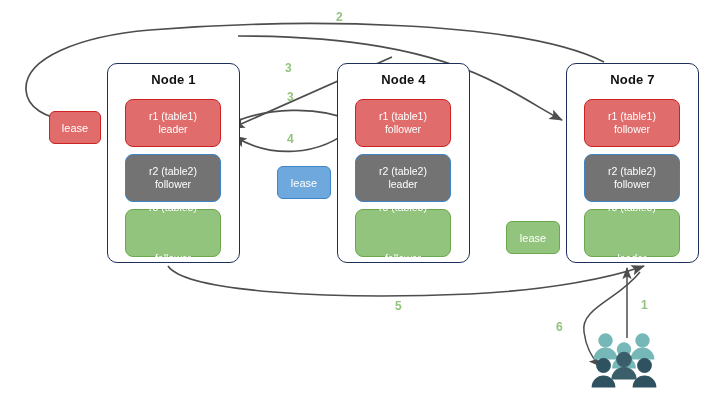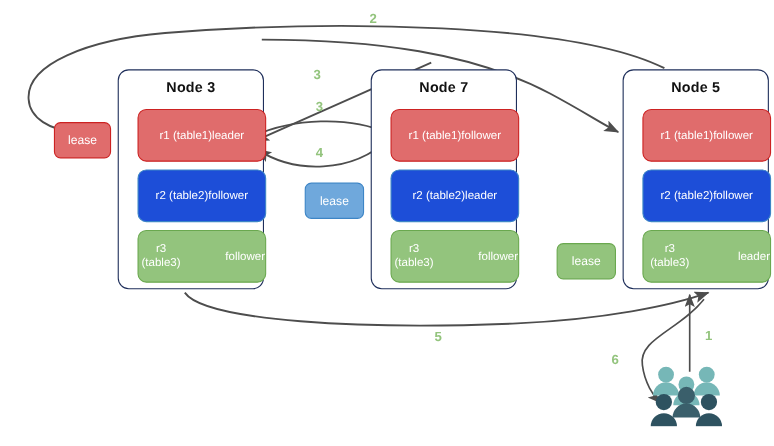--- a/index.html
+++ b/index.html
@@ -20,34 +20,35 @@
     top:8px;
     text-align:center;
     font-size:13px;
     font-weight:bold;
     color:#111111;
     letter-spacing:.2px;
   }
   .replica{
     position:absolute;
     left:17px;
-    width:117px;
+    width:96px;
     height:48px;
     border-radius:8px;
     box-sizing:border-box;
     display:flex;
+    flex-direction:column;
     align-items:center;
     justify-content:center;
     color:#ffffff;
     font-size:10.5px;
     line-height:13px;
     text-align:center;
   }
   .rep-r1{background:#e06c6c;border:1.4px solid #cc2222;}
-  .rep-r2{background:#1d4ed8;border:1.4px solid #3d85c6;}
+  .rep-r2{background:#737373;border:1.4px solid #3d85c6;}
   .rep-r3{background:#93c47d;border:1.4px solid #6aa84f;gap:38px;}
   .rep-line{display:block;}
 
   .lease{
     position:absolute;
     border-radius:6px;
     box-sizing:border-box;
     display:flex;align-items:center;justify-content:center;
     color:#ffffff;
     font-size:11px;
@@ -89,55 +90,55 @@
     <path d="M 354,126 C 320,158 268,158 234,136" fill="none" stroke="#4d4d4d" stroke-width="1.7" marker-end="url(#ah)"></path>
 
     <path d="M 168,266 C 186,292 330,300 470,294 C 550,290 610,278 644,266" fill="none" stroke="#4d4d4d" stroke-width="1.7" marker-end="url(#ah)"></path>
 
     <path d="M 627,338 L 627,268" fill="none" stroke="#4d4d4d" stroke-width="1.5" marker-end="url(#ah)"></path>
 
     <path d="M 640,272 C 618,300 580,308 584,332 C 586,348 594,360 600,366" fill="none" stroke="#4d4d4d" stroke-width="1.5" marker-end="url(#ah)"></path>
   </svg>
 
   <div class="node-box" style="left:107px;top:63px;width:133px;height:200px;">
-    <div class="node-title">Node 3</div>
+    <div class="node-title">Node 1</div>
 
     <div class="replica rep-r1" style="top:35px;">
       <span class="rep-line">r1 (table1)</span>
       <span class="rep-line">leader</span>
     </div>
     <div class="replica rep-r2" style="top:90px;">
       <span class="rep-line">r2 (table2)</span>
       <span class="rep-line">follower</span>
     </div>
     <div class="replica rep-r3" style="top:145px;">
       <span class="rep-line">r3 (table3)</span>
       <span class="rep-line">follower</span>
     </div>
   </div>
 
   <div class="node-box" style="left:337px;top:63px;width:133px;height:200px;">
-    <div class="node-title">Node 7</div>
+    <div class="node-title">Node 4</div>
 
     <div class="replica rep-r1" style="top:35px;">
       <span class="rep-line">r1 (table1)</span>
       <span class="rep-line">follower</span>
     </div>
     <div class="replica rep-r2" style="top:90px;">
       <span class="rep-line">r2 (table2)</span>
       <span class="rep-line">leader</span>
     </div>
     <div class="replica rep-r3" style="top:145px;">
       <span class="rep-line">r3 (table3)</span>
       <span class="rep-line">follower</span>
     </div>
   </div>
 
   <div class="node-box" style="left:566px;top:63px;width:133px;height:200px;">
-    <div class="node-title">Node 5</div>
+    <div class="node-title">Node 7</div>
 
     <div class="replica rep-r1" style="top:35px;">
       <span class="rep-line">r1 (table1)</span>
       <span class="rep-line">follower</span>
     </div>
     <div class="replica rep-r2" style="top:90px;">
       <span class="rep-line">r2 (table2)</span>
       <span class="rep-line">follower</span>
     </div>
     <div class="replica rep-r3" style="top:145px;">

